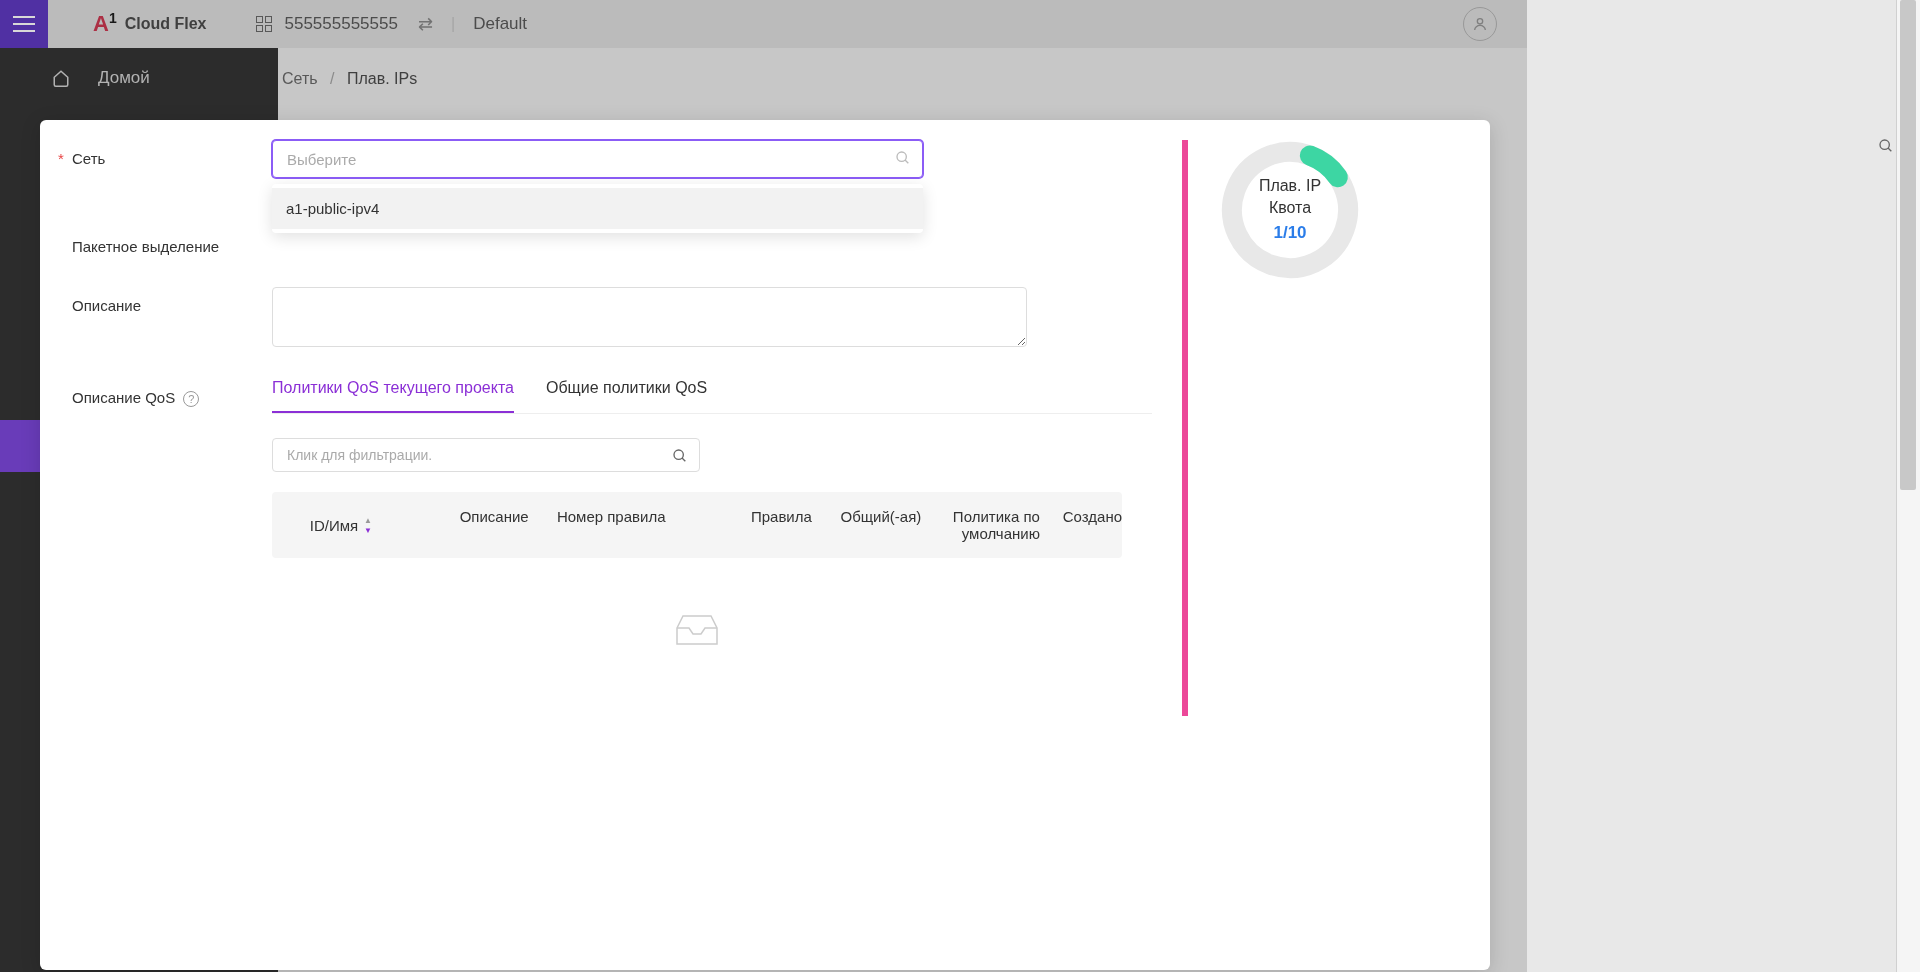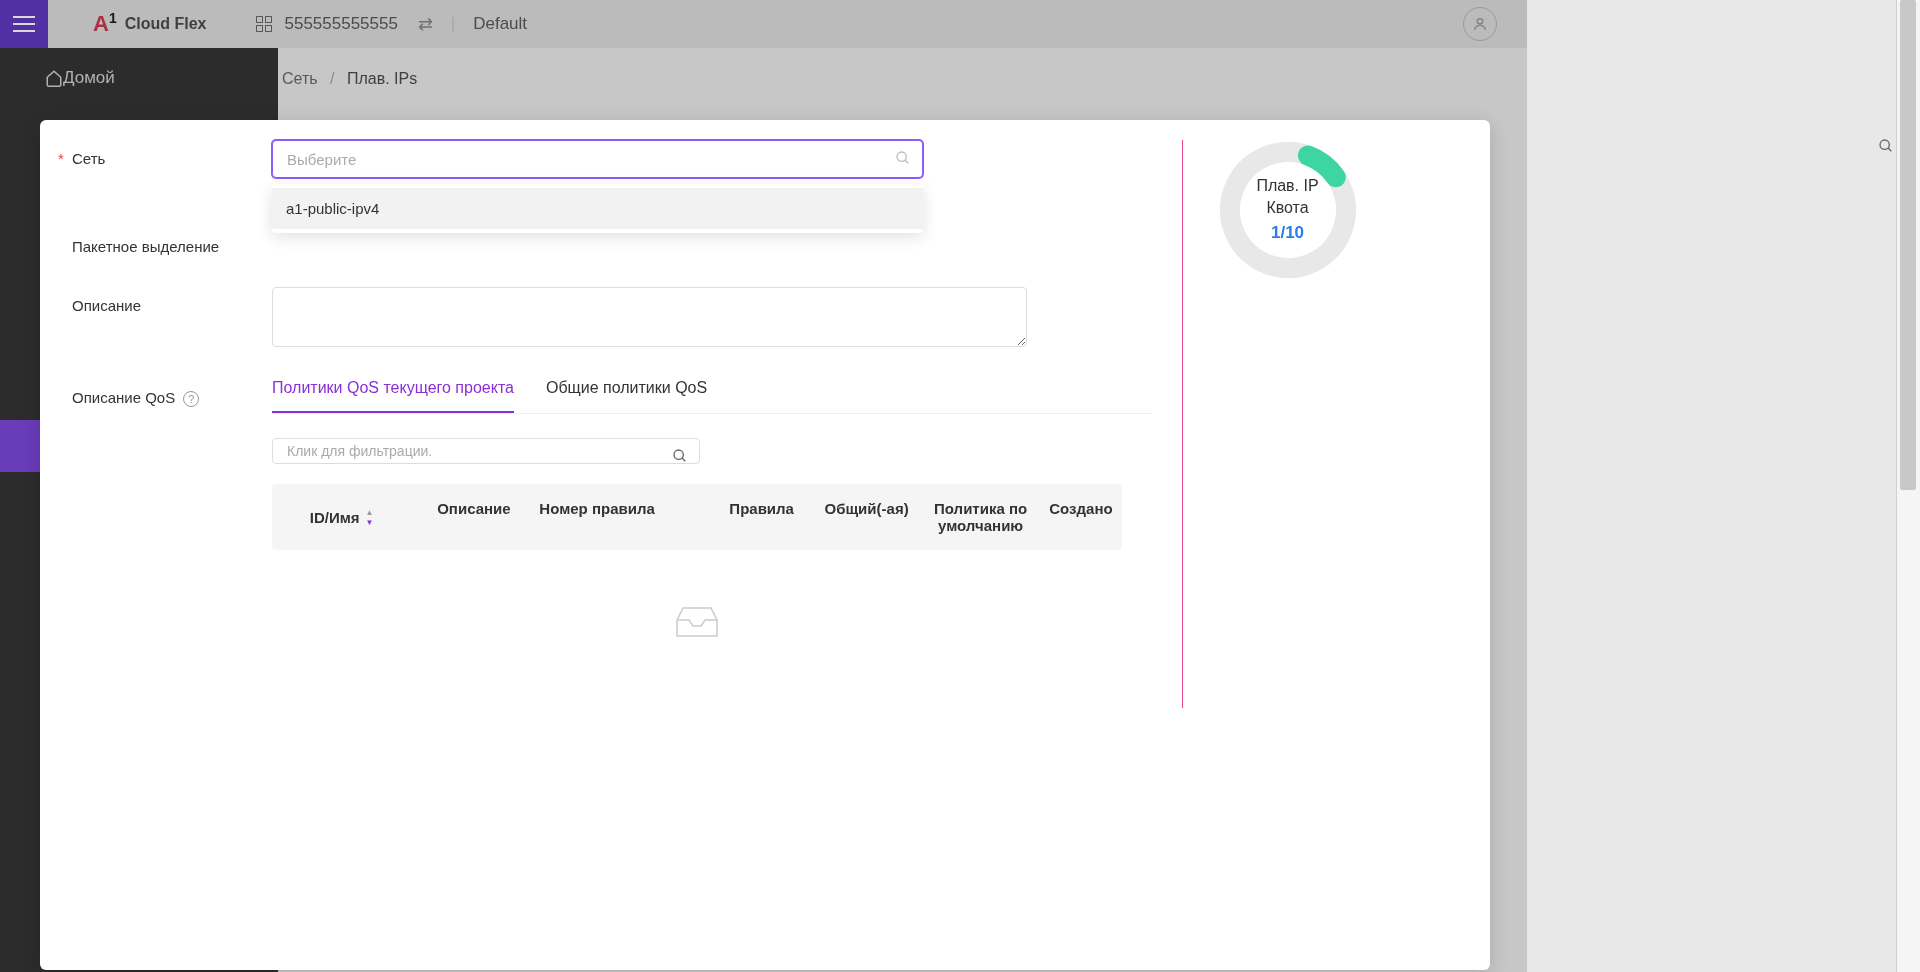--- a/index.html
+++ b/index.html
@@ -18,21 +18,21 @@
     .account-area { display: flex; align-items: center; margin-left: 50px; gap: 12px; }
     .grid-icon { width: 16px; height: 16px; display: grid; grid-template-columns: 1fr 1fr; grid-template-rows: 1fr 1fr; gap: 2px; }
     .grid-icon span { border: 1.5px solid #555; }
     .account-num { color: #444; font-size: 17px; }
     .swap-icon { margin-left: 20px; color: #777; font-size: 18px; }
     .divider { margin: 0 18px; color: #bbb; }
     .default-label { color: #444; font-size: 17px; }
     .user-avatar { margin-left: auto; margin-right: 30px; width: 34px; height: 34px; border: 1px solid #aaa; border-radius: 50%; display: flex; align-items: center; justify-content: center; color: #888; }
     
     .sidebar { position: absolute; top: 48px; left: 0; width: 278px; height: 924px; background: #1a1a1a; }
-    .sidebar-home { display: flex; align-items: center; padding: 20px 0 20px 45px; color: #ccc; font-size: 17px; }
+    .sidebar-home { display: flex; align-items: center; gap: 28px; padding: 20px 0 20px 45px; color: #ccc; font-size: 17px; margin-left: 7px; }
     .sidebar-active-indicator { position: absolute; left: 0; top: 372px; width: 40px; height: 52px; background: #6b2fd6; }
     
     .main-area { position: absolute; top: 48px; left: 278px; width: 1249px; height: 924px; background: #e8e8e8; }
     .breadcrumb-row { padding: 22px 4px; color: #555; font-size: 16px; }
     .breadcrumb-row .current { color: #333; }
     .breadcrumb-row .sep { margin: 0 8px; color: #999; }
     
     .overlay { position: absolute; top: 0; left: 0; width: 1527px; height: 972px; background: rgba(100,100,100,0.25); }
     
     .modal { position: absolute; top: 120px; left: 40px; width: 1450px; height: 850px; background: #fff; border-radius: 6px; box-shadow: 0 4px 20px rgba(0,0,0,0.15); }
@@ -54,45 +54,45 @@
     .dropdown { position: absolute; top: 44px; left: 0; width: 100%; background: #fff; border-radius: 4px; box-shadow: 0 4px 16px rgba(0,0,0,0.12); z-index: 10; padding: 4px 0; }
     .dropdown-item { padding: 12px 14px; color: #333; font-size: 15px; background: #f2f2f2; cursor: pointer; }
     
     .textarea-input { width: 755px; height: 60px; border: 1px solid #ddd; border-radius: 4px; padding: 8px 12px; font-size: 15px; resize: both; outline: none; }
     
     .tabs-row { display: flex; gap: 32px; border-bottom: 1px solid #eee; margin-bottom: 24px; margin-left: 0; }
     .tab { padding: 0 0 14px 0; font-size: 16px; color: #333; cursor: pointer; }
     .tab.active { color: #8b2fd6; border-bottom: 2px solid #8b2fd6; }
     
     .filter-wrap { position: relative; width: 428px; margin-bottom: 20px; }
-    .filter-input { width: 100%; height: 26px; border: 1px solid #ddd; border-radius: 4px; padding: 0 24px 0 14px; font-size: 14px; outline: none; }
+    .filter-input { width: 100%; height: 34px; border: 1px solid #ddd; border-radius: 4px; padding: 0 24px 0 14px; font-size: 14px; outline: none; }
     .filter-input::placeholder { color: #aaa; }
     .filter-icon { position: absolute; right: 12px; top: 10px; color: #666; }
     
     .data-table { width: 850px; }
     .table-header { display: flex; background: #f5f5f5; padding: 16px 0; border-radius: 4px; }
-    .th { font-size: 15px; color: #333; text-align: center; font-weight: bold; }
+    .th { font-size: 15px; color: #333; text-align: right; }
     .th-check { width: 40px; padding-left: 14px; }
     .th-id { width: 120px; display: flex; align-items: center; gap: 6px; }
     .th-desc { width: 120px; }
     .th-rule { width: 150px; }
     .th-rules { width: 110px; margin-left: 46px; }
     .th-shared { width: 120px; }
     .th-default { width: 130px; }
     .th-created { width: 90px; }
     .sort-icon { display: flex; flex-direction: column; gap: 1px; font-size: 8px; }
     .sort-up { color: #999; }
     .sort-down { color: #8b2fd6; }
     
     .no-data { text-align: center; padding: 50px 0 20px; color: #bbb; }
     .inbox-icon { width: 56px; height: 40px; margin: 0 auto 16px; position: relative; }
     .inbox-icon svg { stroke: #ccc; fill: none; }
     .no-data-text { font-size: 16px; }
     
-    .quota-area { width: 170px; padding-left: 40px; border-left: 1px solid #ec4899; margin-left: 30px; display: flex; flex-direction: column; align-items: center; }
+    .quota-area { width: 170px; padding-left: 40px; border-left: 6px solid #ec4899; margin-left: 30px; display: flex; flex-direction: column; align-items: center; }
     .donut { width: 140px; height: 140px; position: relative; }
     .donut svg { transform: rotate(-70deg); }
     .donut-center { position: absolute; top: 50%; left: 50%; transform: translate(-50%, -50%); text-align: center; }
     .donut-line1 { font-size: 16px; color: #333; }
     .donut-line2 { font-size: 16px; color: #333; margin-top: 4px; }
     .donut-value { font-size: 17px; color: #2b7de9; margin-top: 6px; font-weight: bold; }
     
     .right-scroll-area { position: absolute; right: 0; top: 0; width: 24px; height: 972px; background: #f5f5f5; border-left: 1px solid #d0d0d0; }
     .scroll-thumb { position: absolute; top: 0; width: 16px; left: 3px; height: 490px; background: #c8c8c8; border-radius: 2px; }
     .search-small { position: absolute; top: 138px; right: 26px; color: #666; }

